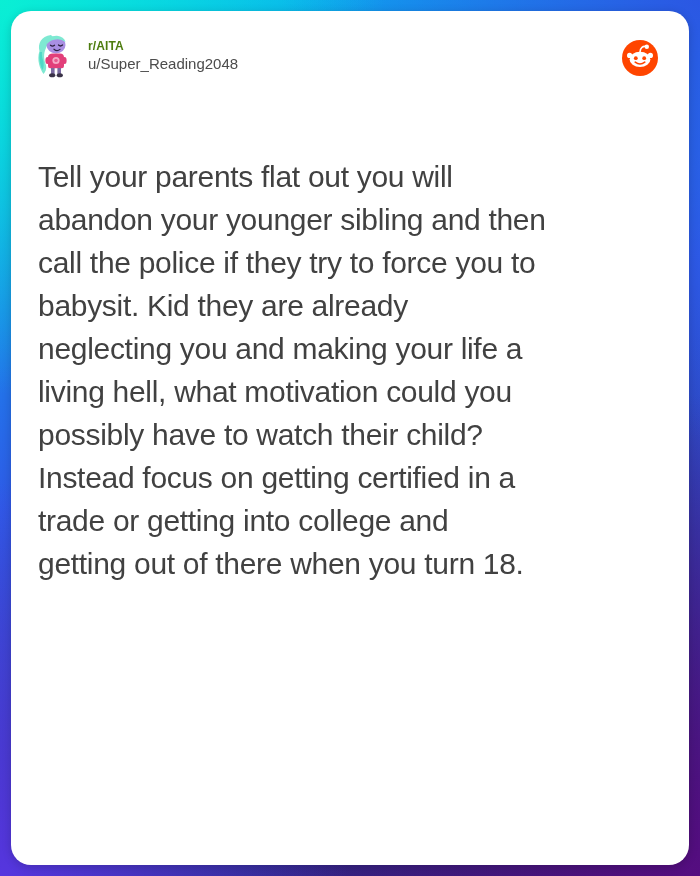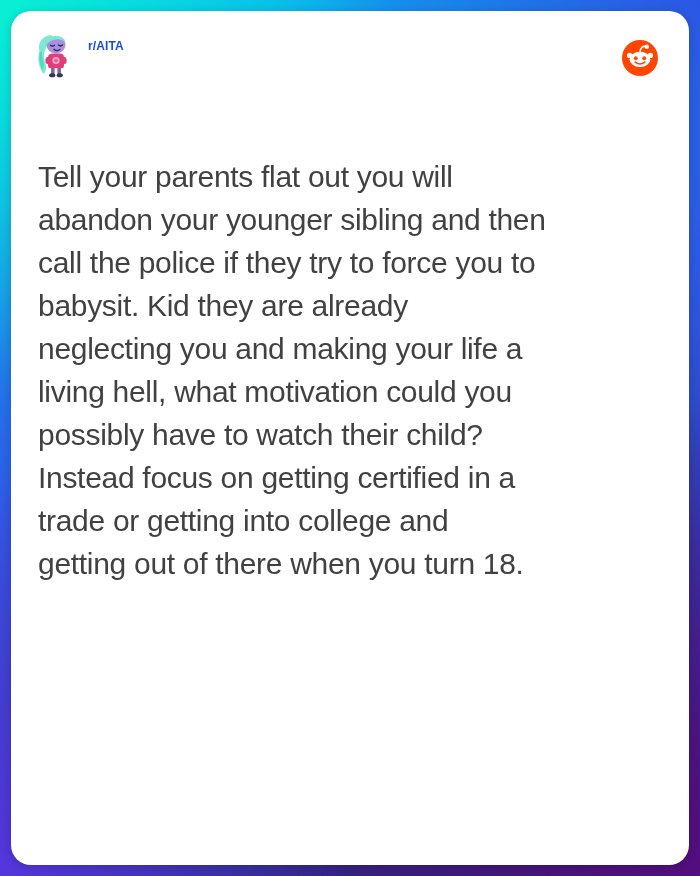--- a/index.html
+++ b/index.html
@@ -33,21 +33,21 @@
   .avatar {
     position: absolute;
     left: 23px; top: 21px;
     width: 38px; height: 48px;
   }
 
   .names { position: absolute; left: 77px; top: 27px; }
   .subreddit {
     font-size: 12px;
     font-weight: bold;
-    color: #1d4ed8;
+    color: #4d7c0f;
     line-height: 16px;
     letter-spacing: 0.1px;
   }
   .username {
     font-size: 15px;
     color: #4c4c4c;
     line-height: 18px;
     margin-top: 1px;
   }
 
@@ -109,20 +109,21 @@
 
           <rect x="17" y="36" width="3.6" height="6" fill="#7a6aa0"></rect>
           <rect x="23.4" y="36" width="3.6" height="6" fill="#7a6aa0"></rect>
           <ellipse cx="18.2" cy="43.2" rx="3.1" ry="2" fill="#3a3348"></ellipse>
           <ellipse cx="25.8" cy="43.2" rx="3.1" ry="2" fill="#3a3348"></ellipse>
         </svg>
       </span>
 
       <div class="names">
         <div class="subreddit">r/AITA</div>
+        <div class="username">u/Super_Reading2048</div>
       </div>
 
       <span class="reddit-logo">
         <svg width="36" height="36" viewBox="0 0 36 36" xmlns="http://www.w3.org/2000/svg">
           <circle class="snoo-circle" cx="18" cy="18" r="18"></circle>
 
           <path class="snoo-stroke-w" d="M18 12 C18.4 7.5 20.8 5.8 24.2 6.6"></path>
           <circle class="snoo-white" cx="24.8" cy="6.8" r="2.2"></circle>
 
           <circle class="snoo-white" cx="7.6" cy="15.4" r="2.6"></circle>

